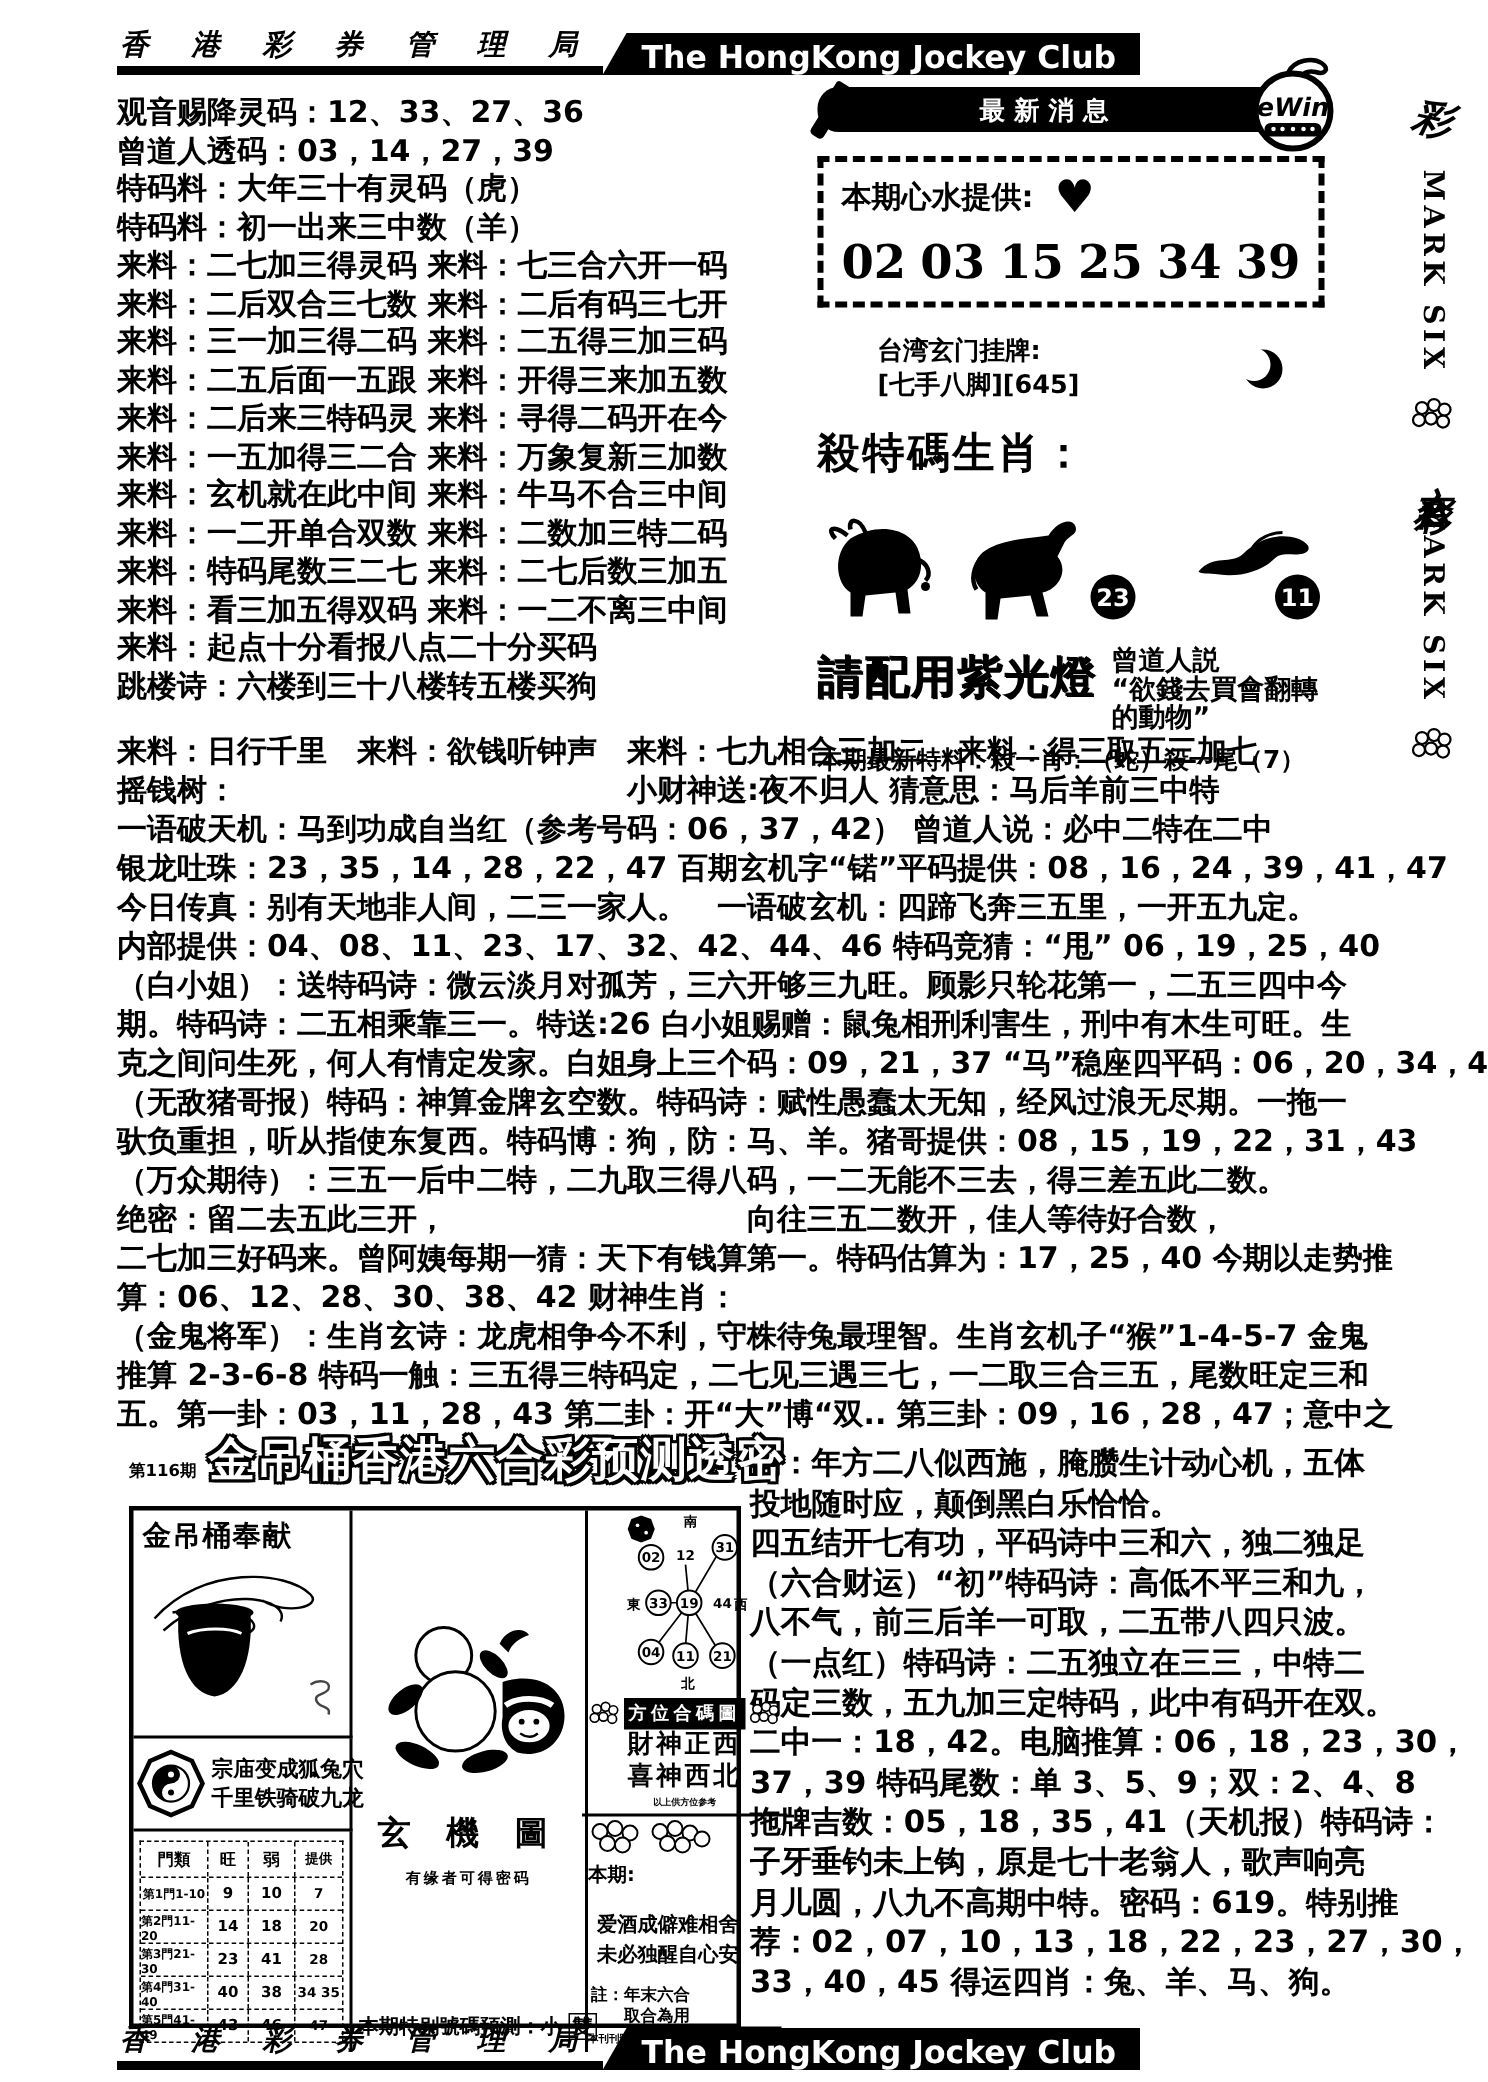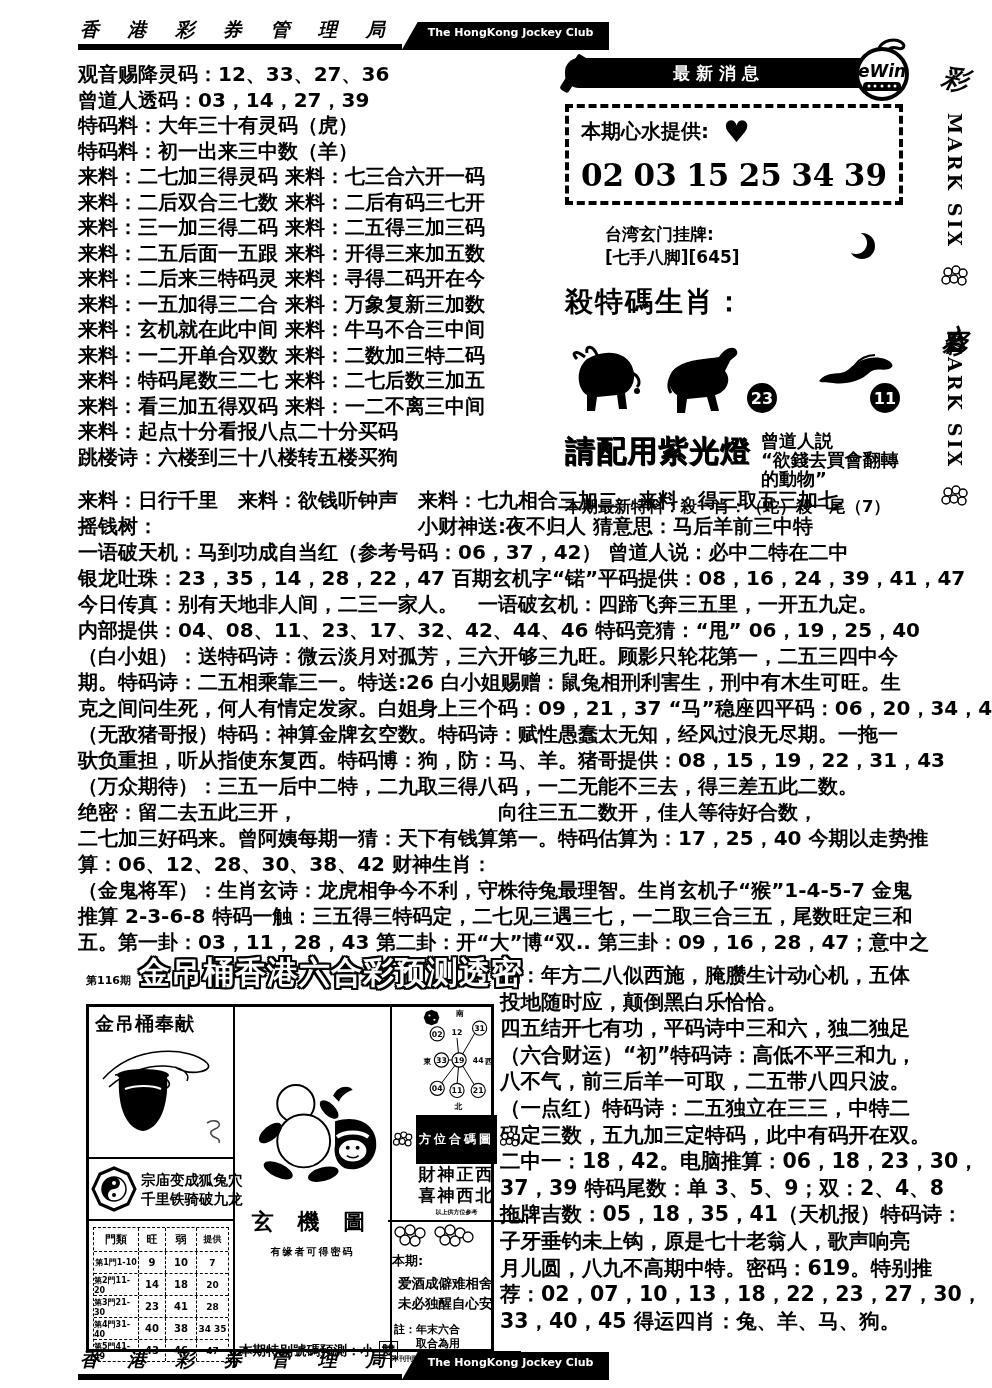--- a/index.html
+++ b/index.html
@@ -1,31 +1,31 @@
 <!DOCTYPE html>
 <html><head>
 <meta charset="utf-8">
 <style>
   html,body{margin:0;padding:0;background:#e8e8e8;}
   .page{position:relative;width:992px;height:1388px;background:#fff;color:#000;
         font-family:"DejaVu Sans",sans-serif;font-weight:bold;overflow:hidden;}
   
   .brandbar{position:absolute;left:78px;display:flex;align-items:flex-end;height:30px;}
   .brand-cn{font-size:19px;letter-spacing:11px;border-bottom:6px solid #000;padding:0 6px 1px 2px;white-space:nowrap;font-style:italic;}
-  .brand-en{background:#000;color:#fff;font-size:11px;padding:4px 16px 11px 26px;white-space:nowrap;
+  .brand-en{background:#000;color:#fff;font-size:21px;padding:4px 16px 0 26px;white-space:nowrap;
             clip-path:polygon(16px 0,100% 0,100% 100%,0 100%);}
   
   .tips{position:absolute;left:78px;top:62px;width:460px;}
   .tips .line{font-size:20px;line-height:25.5px;white-space:nowrap;}
   .midlines{position:absolute;left:78px;top:487px;width:860px;}
   .midlines .line{font-size:20px;line-height:26px;white-space:nowrap;}
   .brcol{position:absolute;left:500px;top:962px;width:490px;}
   .brcol .line{font-size:20.5px;line-height:26.6px;white-space:nowrap;}
   
-  .rt{position:absolute;left:545px;top:58px;width:338px;margin-left:20px;}
+  .rt{position:absolute;left:545px;top:58px;width:338px;}
   .news{position:relative;background:#000;border-radius:14px;height:30px;display:flex;align-items:center;justify-content:center;margin-right:30px;}
   .news-label{color:#fff;font-size:17px;letter-spacing:6px;}
   .flash{position:absolute;left:-12px;top:-10px;}
   .ewin{position:absolute;right:-42px;top:-22px;}
   .heartbox{margin-top:16px;border:4px dashed #000;padding:10px 12px 8px 12px;}
   .hb-top{display:flex;align-items:center;gap:14px;font-size:20px;}
   .heart{font-size:30px;line-height:26px;}
   .hb-nums{display:flex;justify-content:space-between;margin-top:12px;font-family:"DejaVu Serif",serif;font-size:31px;}
   .taiwan{position:relative;margin:18px 0 0 40px;font-size:17px;font-weight:bold;line-height:23px;}
   .moon{position:absolute;right:26px;top:8px;}
@@ -65,27 +65,27 @@
   .tcell.c0{width:44px;font-size:8px;}
   .tcell.c1{width:26px;} .tcell.c2{width:30px;} .tcell.c3{flex:1;font-size:9px;}
   .thead{height:23px;font-size:11px;}
   .thead .tcell.c0{font-size:11px;}
   .xj-draw{display:flex;justify-content:center;margin-top:64px;}
   .xj-title{font-size:22px;text-align:center;letter-spacing:8px;margin-top:10px;}
   .xj-caption{font-size:10px;text-align:center;margin-top:8px;letter-spacing:2px;}
   .xj-footer{margin-top:auto;font-size:13.5px;white-space:nowrap;padding-bottom:4px;}
   .boxed{border:1px solid #000;padding:0 2px;}
   .fw-banner-row{display:flex;align-items:center;gap:2px;margin-top:2px;}
-  .fw-banner{background:#000;color:#fff;font-size:12px;letter-spacing:3px;padding:16px 3px;white-space:nowrap;}
+  .fw-banner{background:#000;color:#fff;font-size:12px;letter-spacing:3px;padding:2px 3px;white-space:nowrap;}
   .godline{font-size:17px;letter-spacing:2px;line-height:21px;}
   .fw-note{font-size:6px;margin:2px 0 3px 0;}
   .benqi{border-top:2px solid #000;width:100%;flex:1;display:flex;flex-direction:column;align-items:flex-start;padding:2px 4px;}
   .benqi-label{font-size:13px;margin-top:2px;}
   .poem{font-size:13.5px;font-family:"DejaVu Serif",serif;line-height:20px;margin-left:6px;}
-  .poem1{margin-top:3px;}
+  .poem1{margin-top:14px;}
   .bnote{font-size:11px;line-height:14px;margin-top:10px;margin-left:2px;font-family:"DejaVu Serif",serif;}
   .serial{font-size:7px;border-top:1px solid #000;width:100%;margin-top:auto;padding:2px 0;}
   svg{display:block;}
 </style>
 </head>
 <body>
 
 <div class="page">
 
   <div class="brandbar" style="top:20px;">

